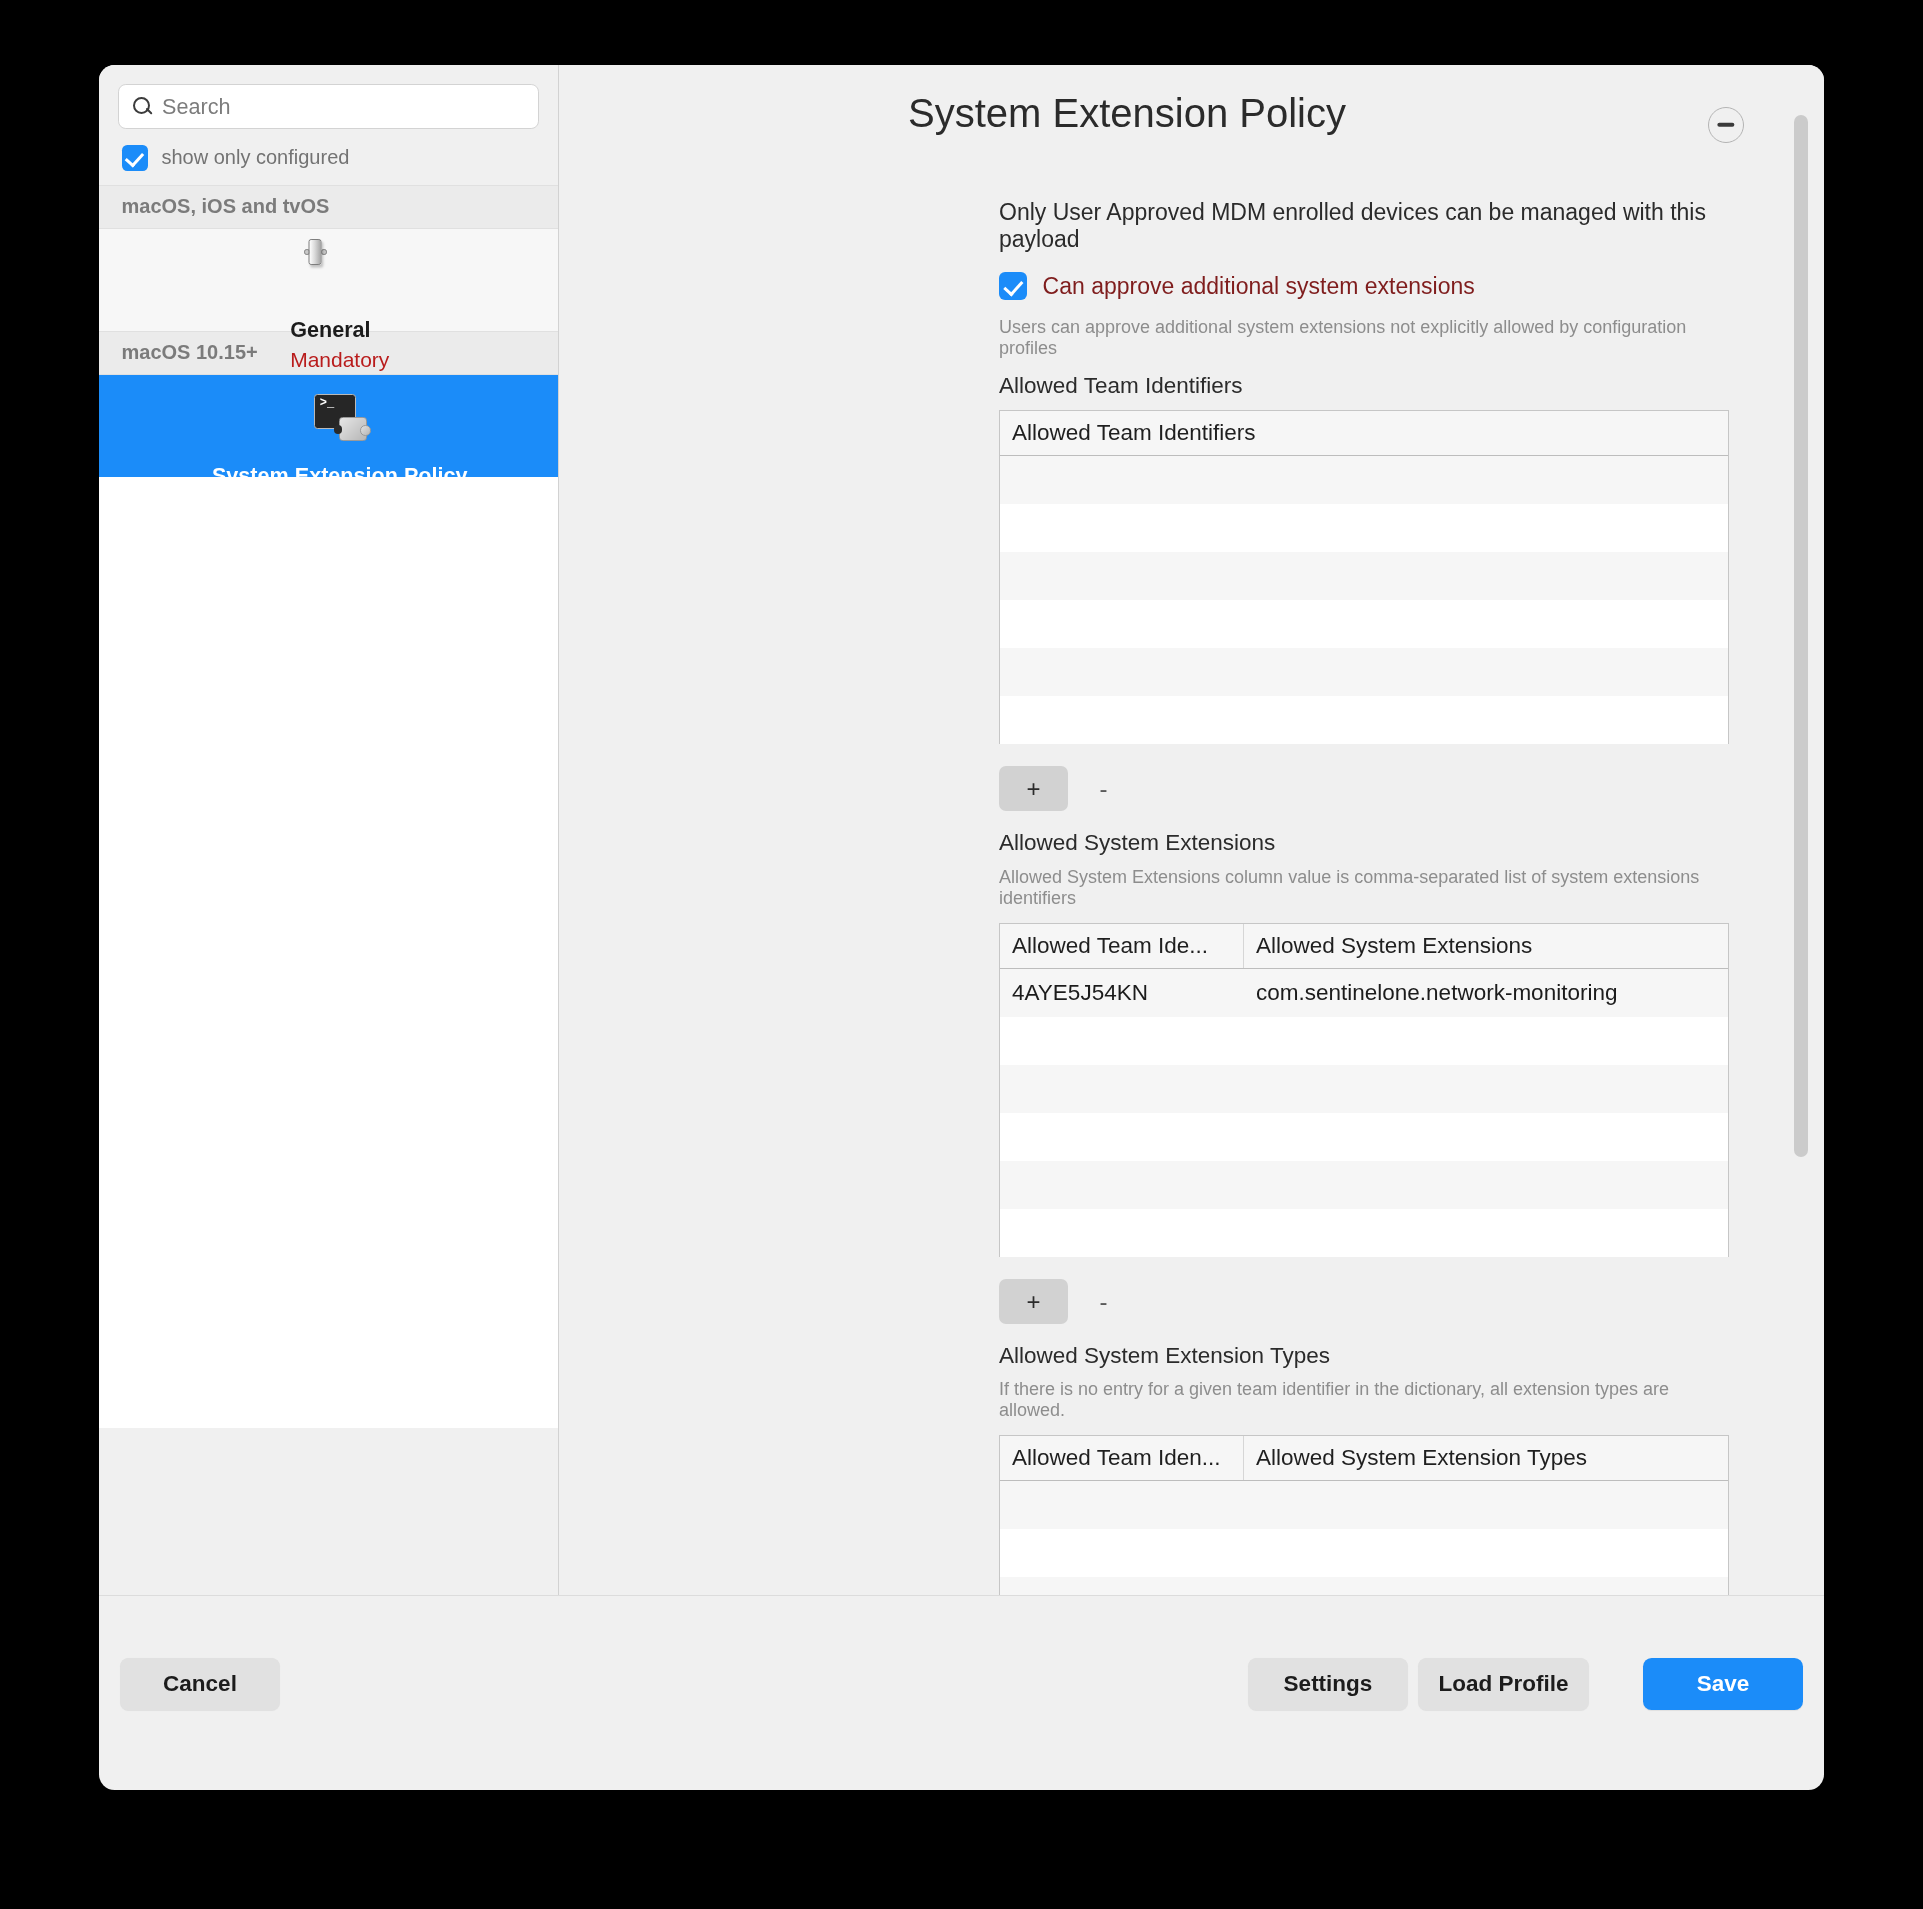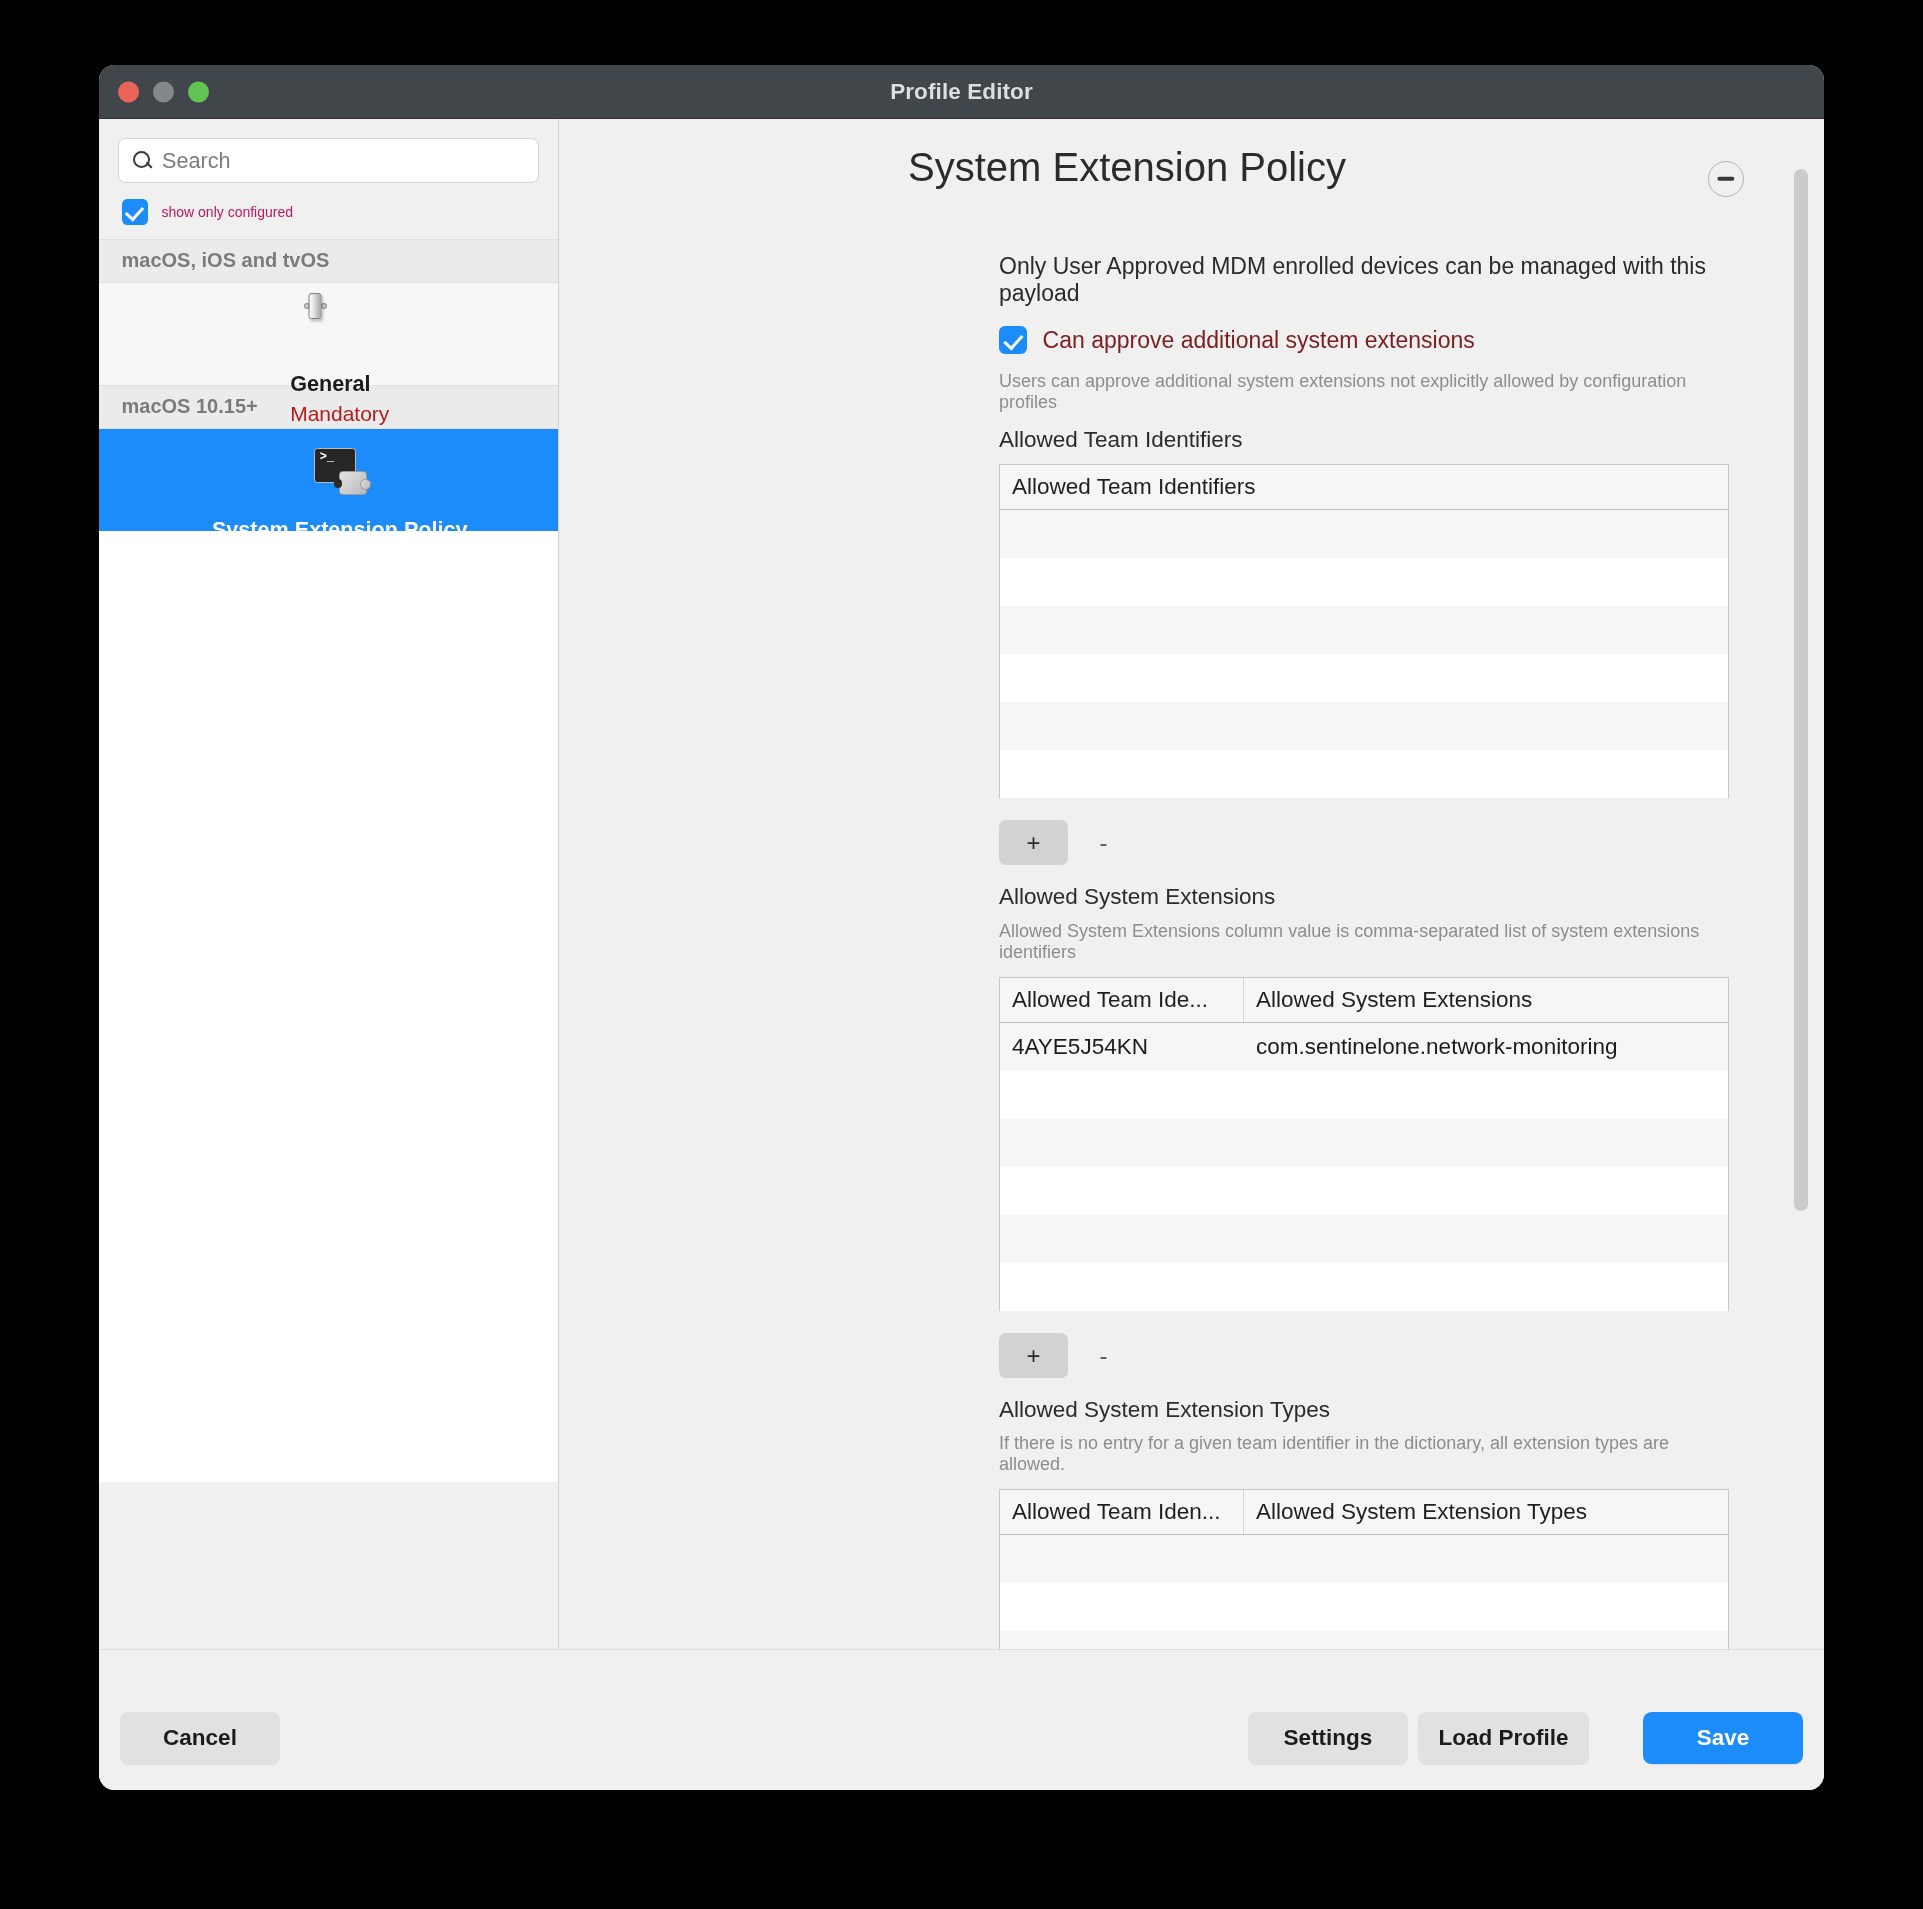--- a/index.html
+++ b/index.html
@@ -111,21 +111,21 @@
   }
   .cb::after {
     content: "";
     position: absolute;
     left: 7.8px; top: 4.3px;
     width: 7.8px; height: 14px;
     border: solid #fff;
     border-width: 0 3.1px 3.1px 0;
     transform: rotate(42deg);
   }
-  .showonly-label { font-size: 14px; color: #be185d; }
+  .showonly-label { font-size: 20px; color: #737373; }
 
   .group-head {
     background: #ebebeb;
     padding: 9.5px 0 9.5px 22.5px;
     font-size: 20px; font-weight: bold;
     color: #7b7b7b;
     border-top: 0.9px solid #e0e0e0;
     border-bottom: 0.9px solid #e0e0e0;
   }
   .row {
@@ -351,28 +351,20 @@
   .btn-cancel   { left: 21px;  top: 62px; width: 160px; }
   .btn-settings { right: 416px; top: 62px; width: 160px; margin-left: 20px; }
   .btn-load     { right: 235px; top: 62px; width: 171px; }
   .btn-save     { right: 21px;  top: 62px; width: 160px; background: #1b8cf9; color: #fff; }
 </style>
 </head>
 <body>
 
 <div class="window">
 
-  <div class="titlebar">
-    <div class="traffic">
-      <div class="dot red"></div>
-      <div class="dot yellow"></div>
-      <div class="dot green"></div>
-    </div>
-    <div class="titlebar-title">Profile Editor</div>
-  </div>
 
   <div class="body">
 
     <div class="sidebar">
 
       <div class="search-wrap">
         <div class="search-box">
           <span class="search-icon"></span>
           <input class="search-input" type="text" placeholder="Search" style="">
         </div>

